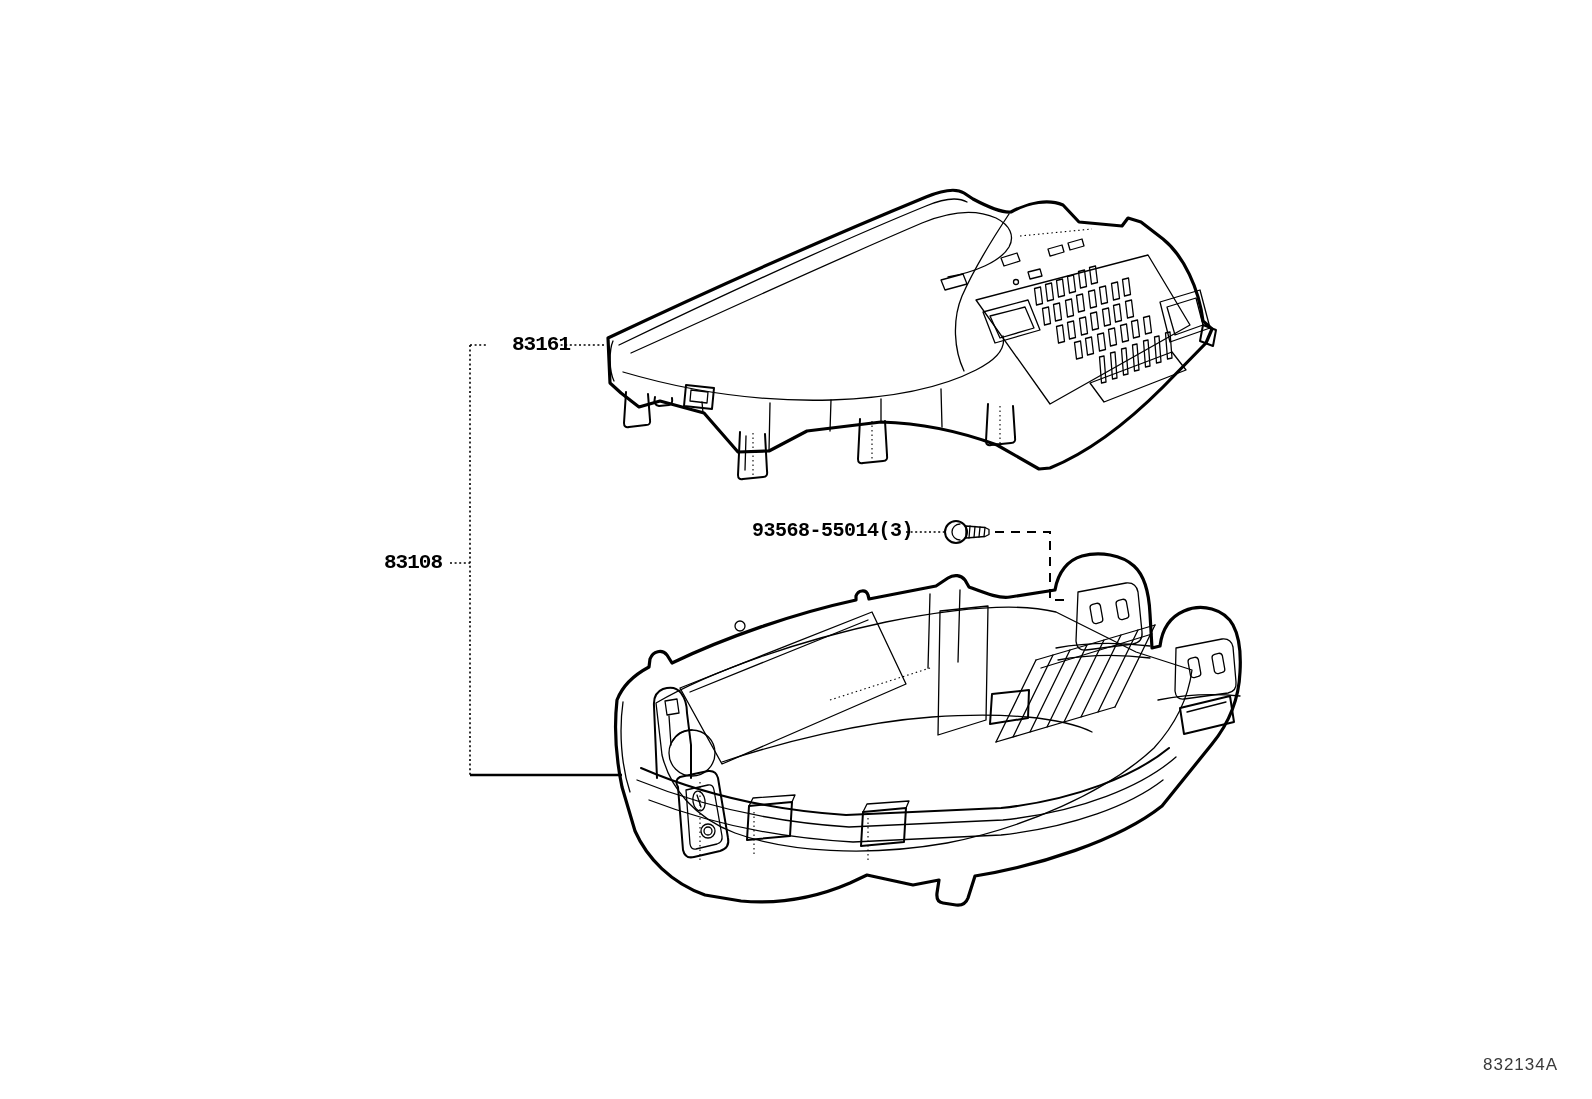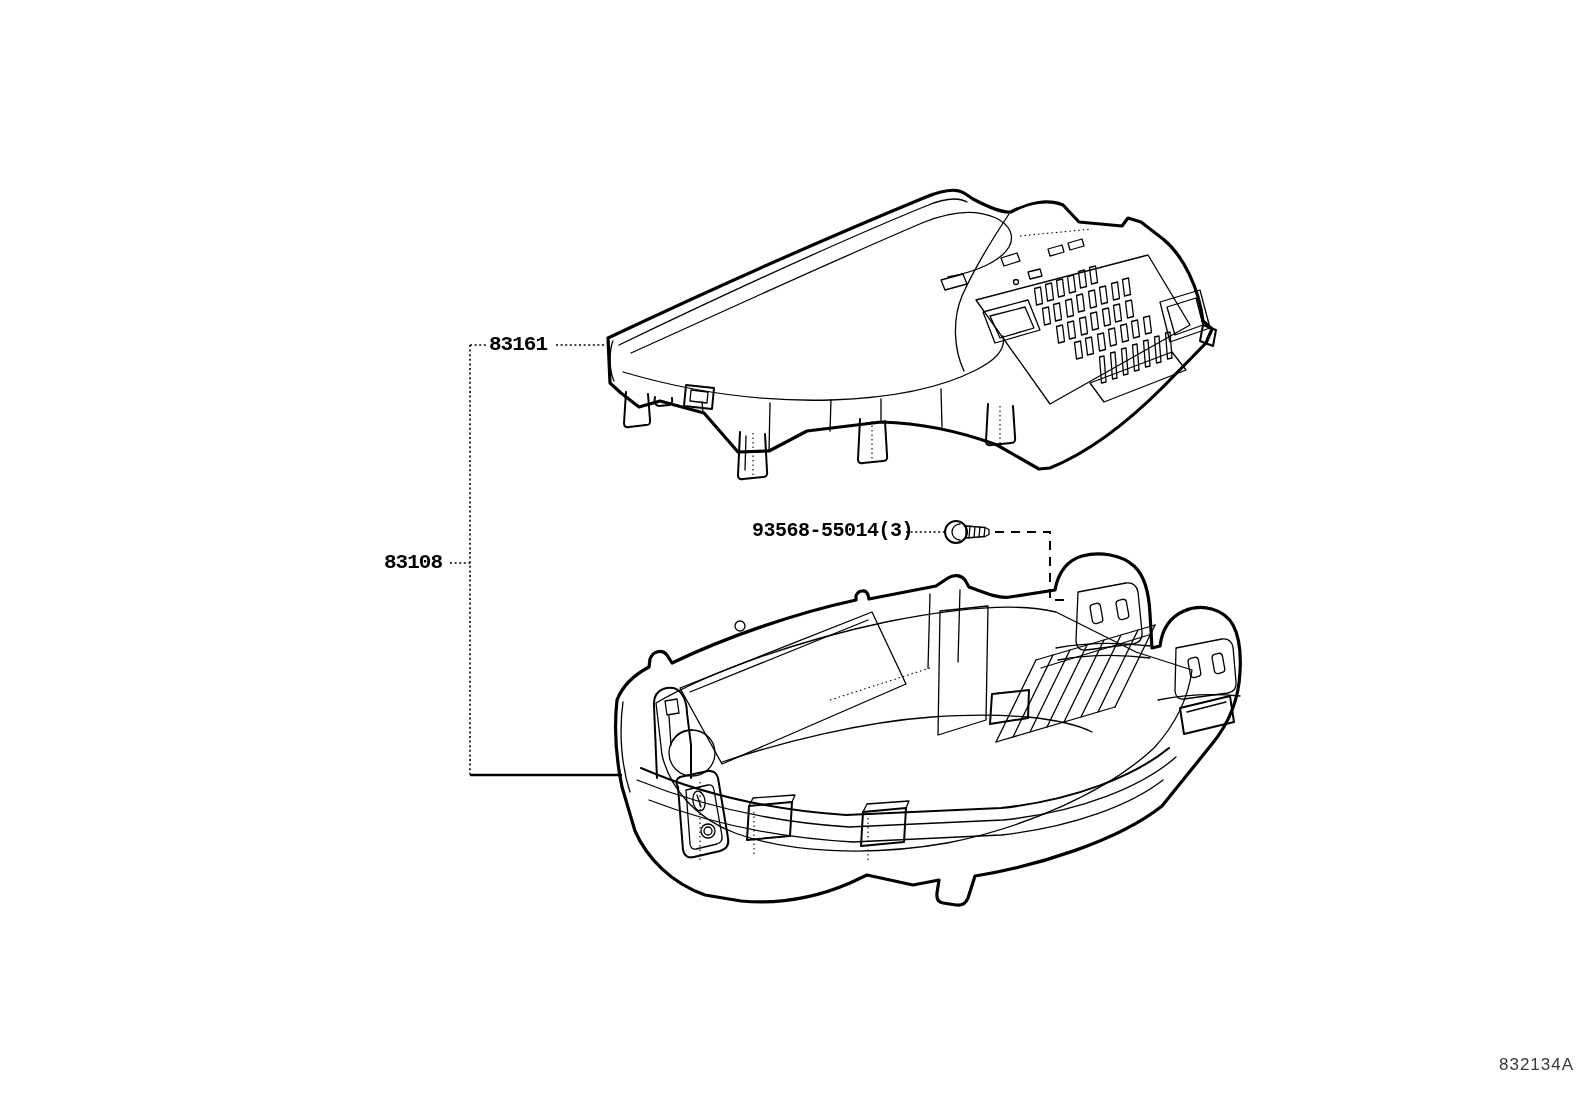--- a/index.html
+++ b/index.html
@@ -45,21 +45,20 @@
     letter-spacing: -0.5px;
   }
   .code {
     position: absolute;
     font-family: "Liberation Sans", "DejaVu Sans", sans-serif;
     font-size: 17px;
     line-height: 17px;
     color: #3a3a3a;
     letter-spacing: 1px;
     white-space: nowrap;
-    margin-left: 16px;
   }
 </style>
 </head>
 <body>
 
 <div class="stage">
 
   <svg width="1592" height="1099" viewBox="0 0 1592 1099">
     <defs>
       <path id="slot" d="M -3.5 -7.5 L 2.5 -9 L 4.5 7.5 L -1.5 9 Z"></path>
@@ -261,21 +260,21 @@
       <line class="lead-dot" x1="470" y1="345" x2="486" y2="345"></line>
       <line class="lead-dot" x1="556" y1="345" x2="606" y2="345"></line>
       <line class="lead-dot" x1="470" y1="345" x2="470" y2="775"></line>
       <line class="lead-dot" x1="450" y1="563" x2="470" y2="563"></line>
       <path class="lead-solid" d="M 470 775 L 622 775"></path>
       <line class="lead-dot" x1="906" y1="532" x2="944" y2="532"></line>
       <path class="lead-dash" d="M 995 532 L 1050 532 L 1050 600 L 1066 600"></path>
     </g>
   </svg>
 
-  <div class="pn" style="left:489px; top:334px;">83161</div>
+  <div class="pn" style="left:512px; top:334px;">83161</div>
 
   <div class="pn" style="left:384px; top:552px;">83108</div>
 
   <div class="pn small" style="left:752px; top:522px;">93568-55014(3)</div>
 
   <div class="code" style="left:1483px; top:1056px;">832134A</div>
 
 </div>
 
 </body></html>

